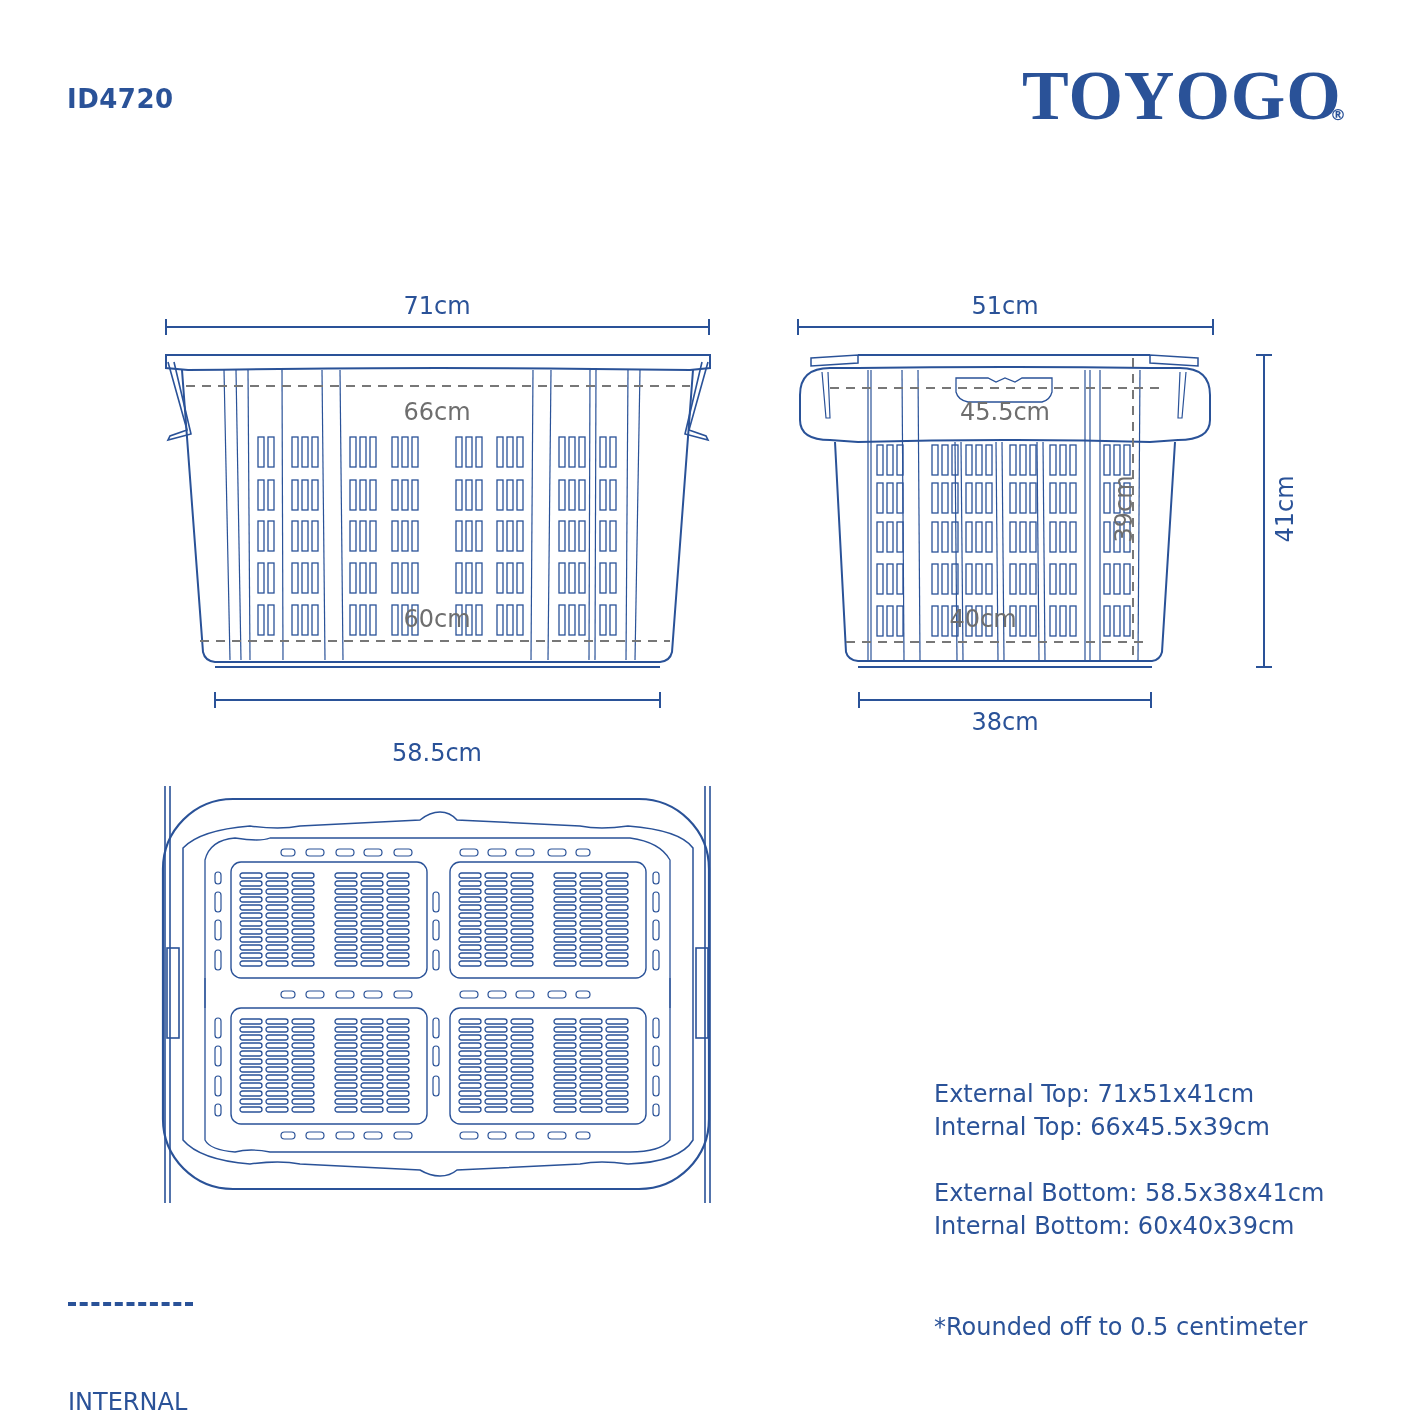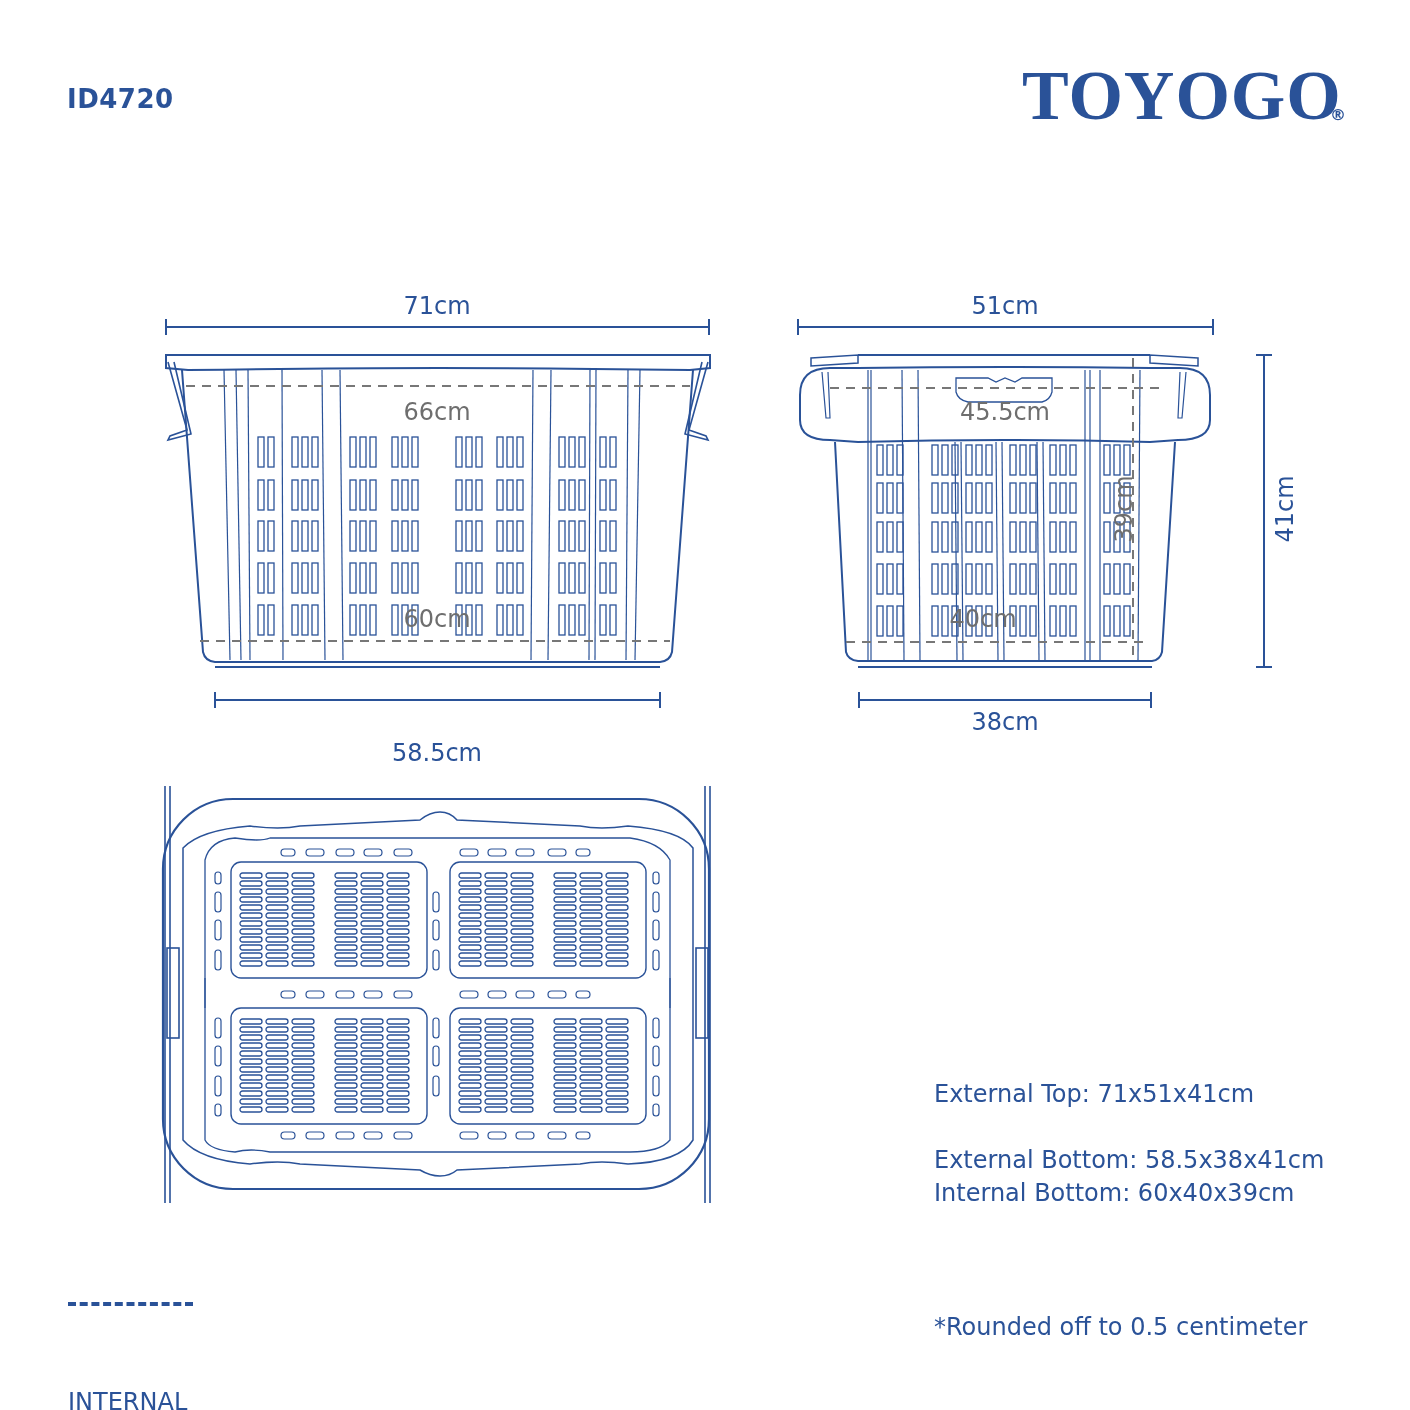--- a/index.html
+++ b/index.html
@@ -362,20 +362,21 @@
 
 <div class="abs dim" style="left:905px; top:292px;">51cm</div>
 <div class="abs dim-int" style="left:905px; top:398px;">45.5cm</div>
 <div class="abs dim-int vert" style="left:1024px; top:495px;">39cm</div>
 <div class="abs dim-int" style="left:883px; top:605px;">40cm</div>
 <div class="abs dim" style="left:905px; top:708px;text-align:center;">38cm</div>
 <div class="abs dim vert" style="left:1185px; top:495px;">41cm</div>
 
 <div class="abs specs">
   <div>External Top: 71x51x41cm</div>
+  <div>Internal Top: 66x45.5x39cm</div>
   <div class="gap"></div>
   <div>External Bottom: 58.5x38x41cm</div>
   <div>Internal Bottom: 60x40x39cm</div>
 </div>
 
 <div class="abs legend-line"></div>
 <div class="abs legend-label">INTERNAL</div>
 
 <div class="abs note">*Rounded off to 0.5 centimeter</div>
 

